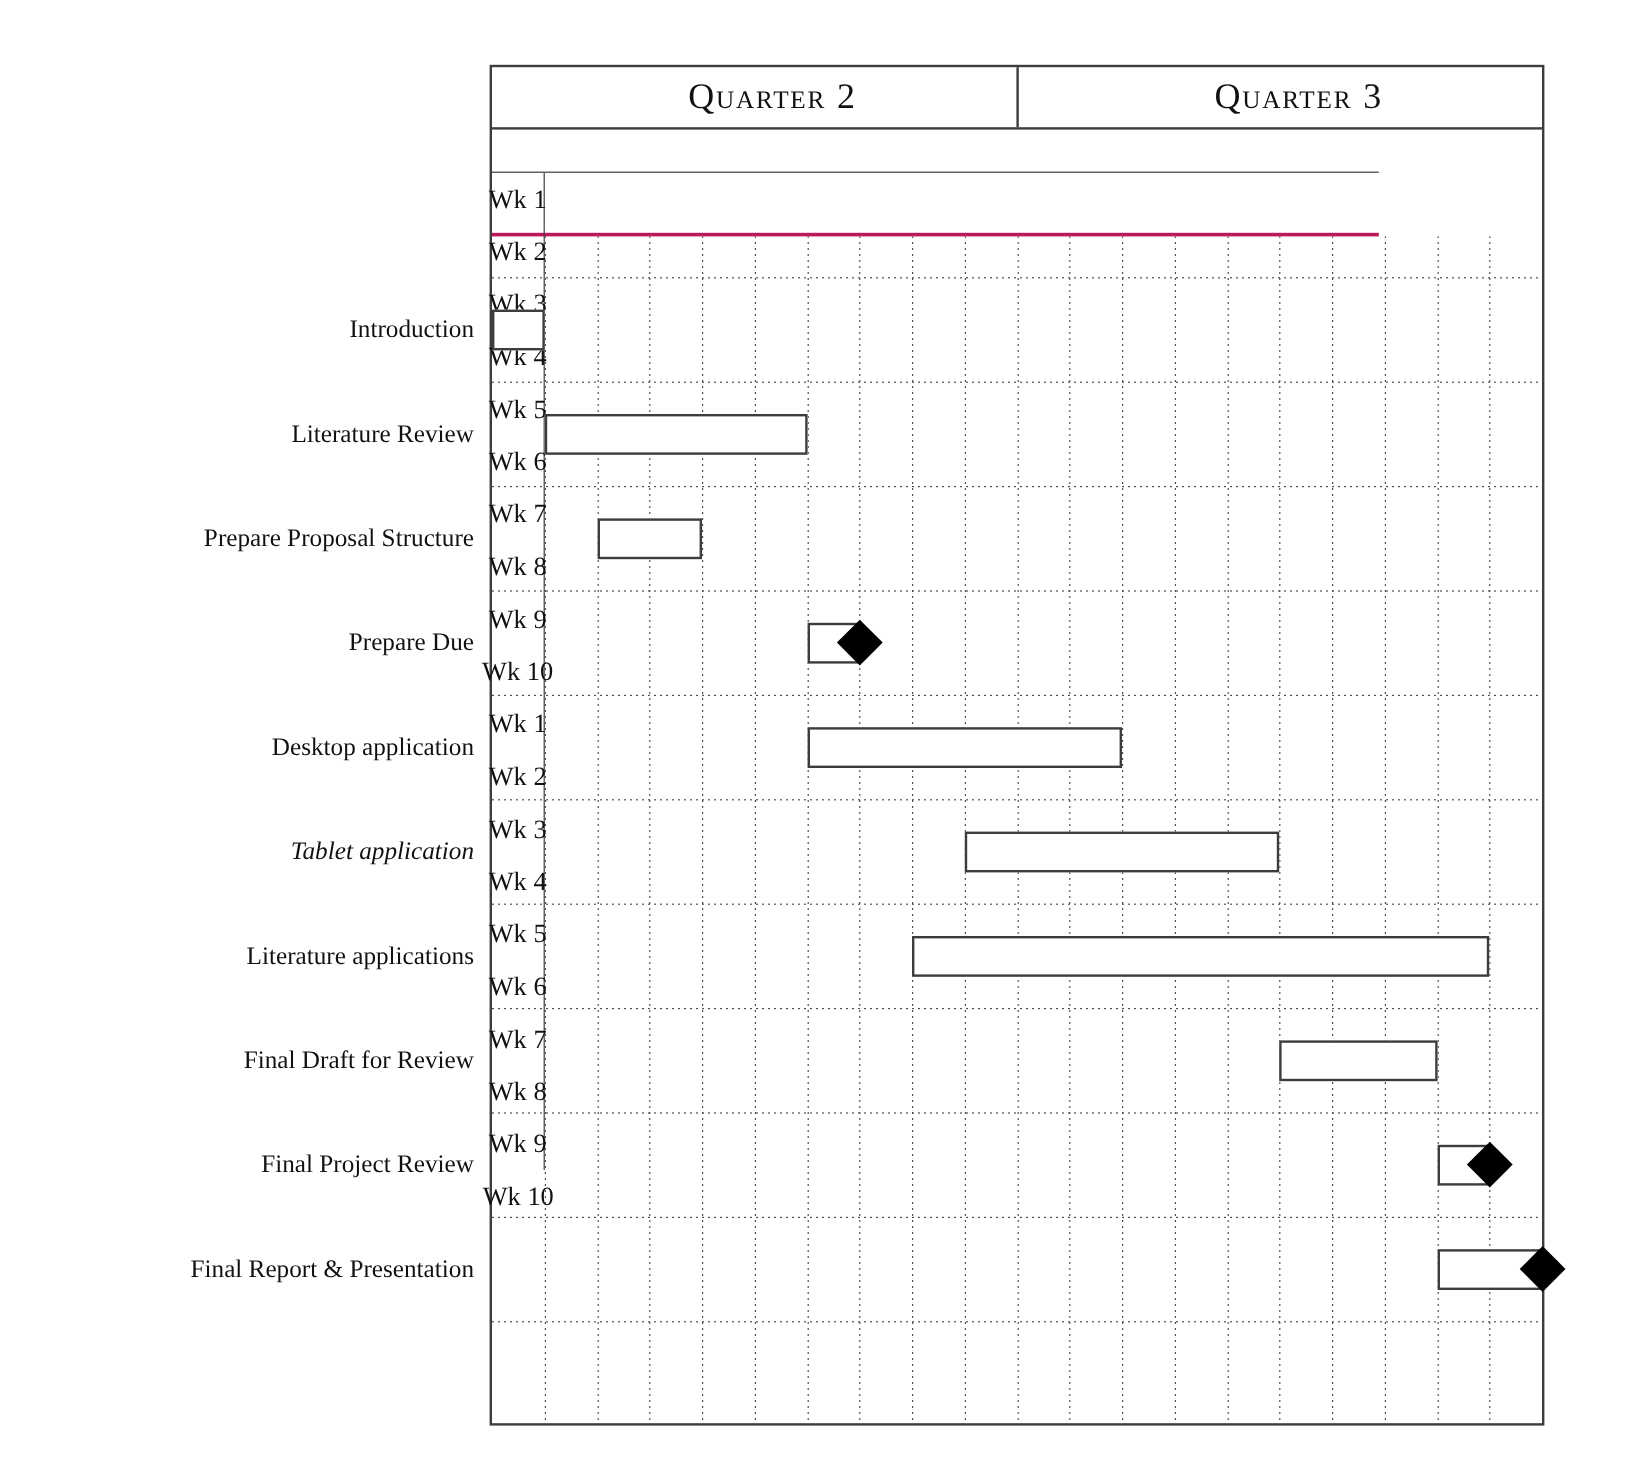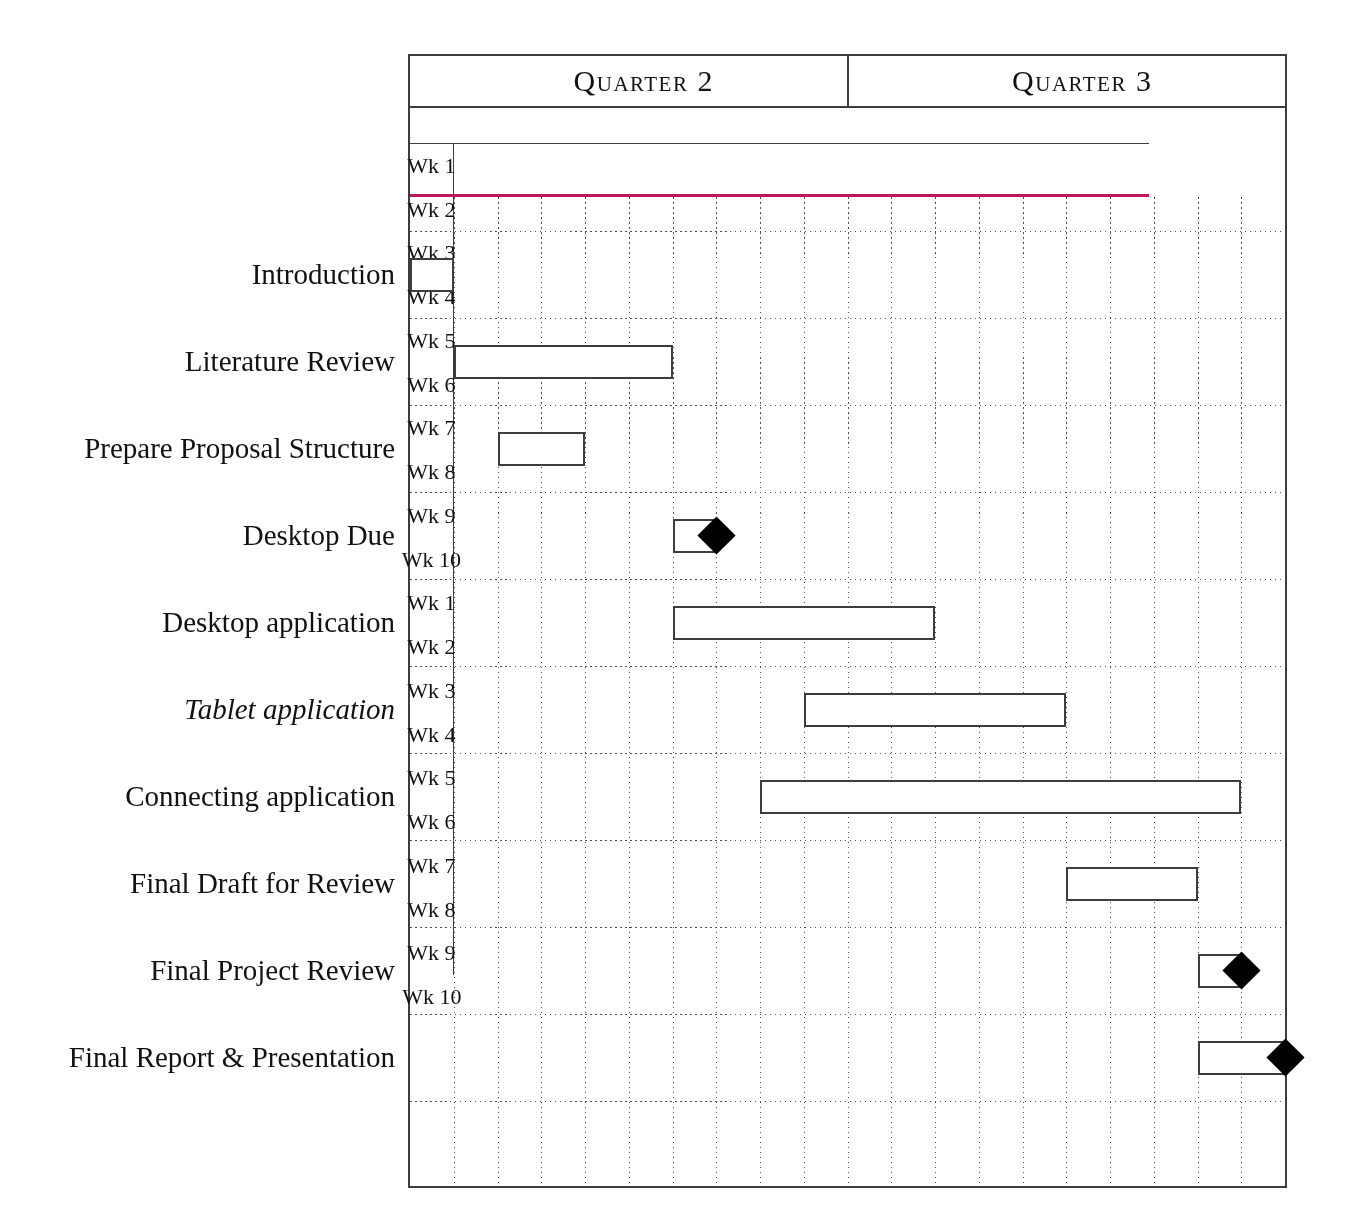--- a/index.html
+++ b/index.html
@@ -38,47 +38,47 @@
            background:repeating-linear-gradient(to right,#4f4f4f 0 1.5px,transparent 1.5px 5px); }
 
   .bar { position:absolute; height:34px; background:#ffffff; border:2px solid #3d3d3d; z-index:3; }
   .diamond { position:absolute; width:27px; height:27px; background:#000000;
              transform:rotate(45deg); z-index:4; }
 
   
   #labels { position:absolute; left:0; top:197px; width:402px; }
   .tlabel { position:absolute; left:0; width:100%; display:flex; align-items:center;
             justify-content:flex-end; padding-right:7px; }
-  .tlabel span { font-size:29px; white-space:nowrap; }
+  .tlabel span { font-size:21px; white-space:nowrap; }
 </style>
 </head>
 <body>
 
 <div id="stage">
   <div id="labels">
       <div class="tlabel" style="top: 34px; height: 87px;">
         <span>Introduction</span>
       </div>
       <div class="tlabel" style="top: 121px; height: 87px;">
         <span>Literature Review</span>
       </div>
       <div class="tlabel" style="top: 208px; height: 87px;">
         <span>Prepare Proposal Structure</span>
       </div>
       <div class="tlabel" style="top: 295px; height: 87px;">
-        <span>Desktop Due</span>
+        <span>Prepare Due</span>
       </div>
       <div class="tlabel" style="top: 382px; height: 87px;">
         <span>Desktop application</span>
       </div>
       <div class="tlabel" style="top: 469px; height: 87px; font-style: italic;">
         <span>Tablet application</span>
       </div>
       <div class="tlabel" style="top: 556px; height: 87px;">
-        <span>Connecting application</span>
+        <span>Literature applications</span>
       </div>
       <div class="tlabel" style="top: 643px; height: 87px;">
         <span>Final Draft for Review</span>
       </div>
       <div class="tlabel" style="top: 730px; height: 87px;">
         <span>Final Project Review</span>
       </div>
       <div class="tlabel" style="top: 817px; height: 87px; align-items: center;">
         <span>Final Report &amp; Presentation</span>
       </div>

